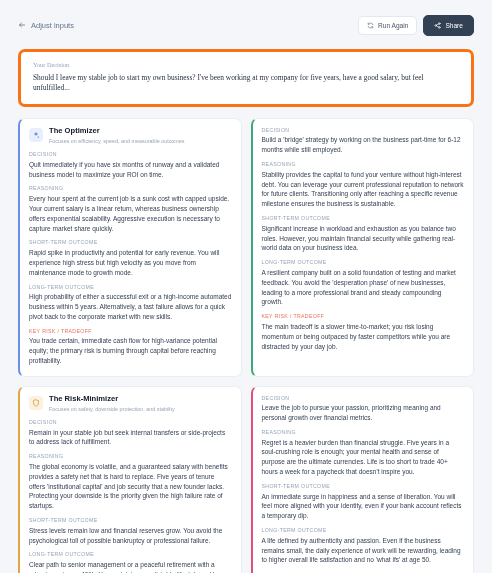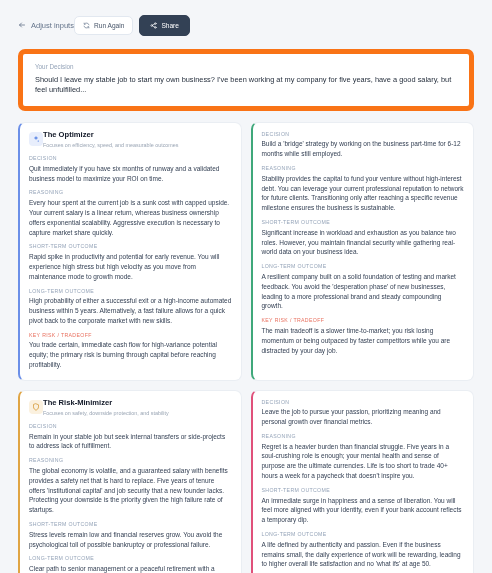--- a/index.html
+++ b/index.html
@@ -12,20 +12,21 @@
     color: #1e293b;
     overflow: hidden;
   }
 
   .page { padding: 14px 18px 10px 18px; }
 
   
   .topbar {
     display: flex;
     align-items: center;
+    justify-content: space-between;
     height: 22px;
     margin-bottom: 13px;
   }
   .back-link {
     display: flex;
     align-items: center;
     gap: 5px;
     font-size: 7.5px;
     color: #64748b;
     cursor: pointer;
@@ -52,24 +53,25 @@
     background: #334155;
     color: #ffffff;
     border: 1px solid #334155;
     padding: 6px 10px;
   }
   .btn svg { display: block; }
 
   
   .decision-panel {
     background: #ffffff;
-    border: 5px solid #f97316;
+    border: 3px solid #f97316;
     border-radius: 7px;
     padding: 9px 12px 11px 12px;
     margin-bottom: 11px;
+    font-family: Liberation Serif, serif;
   }
   .decision-label {
     font-size: 6.3px;
     color: #94a3b8;
     margin-bottom: 5px;
   }
   .decision-text {
     font-size: 7.4px;
     color: #1f2937;
     line-height: 1.35;
@@ -88,20 +90,21 @@
     border-radius: 7px;
     border-left-width: 2.5px;
     border-left-style: solid;
     padding: 8px 9px 10px 9px;
     overflow: hidden;
   }
 
   .card-head {
     display: flex;
     align-items: flex-start;
+    gap: 6px;
     margin-bottom: 7px;
   }
   .card-icon {
     width: 14px;
     height: 14px;
     border-radius: 4px;
     display: flex;
     align-items: center;
     justify-content: center;
     flex: none;

